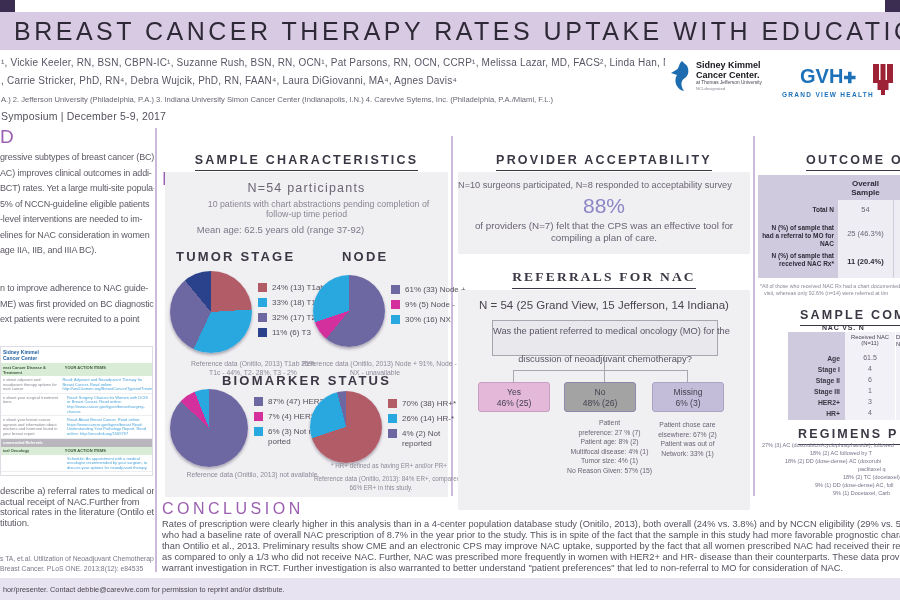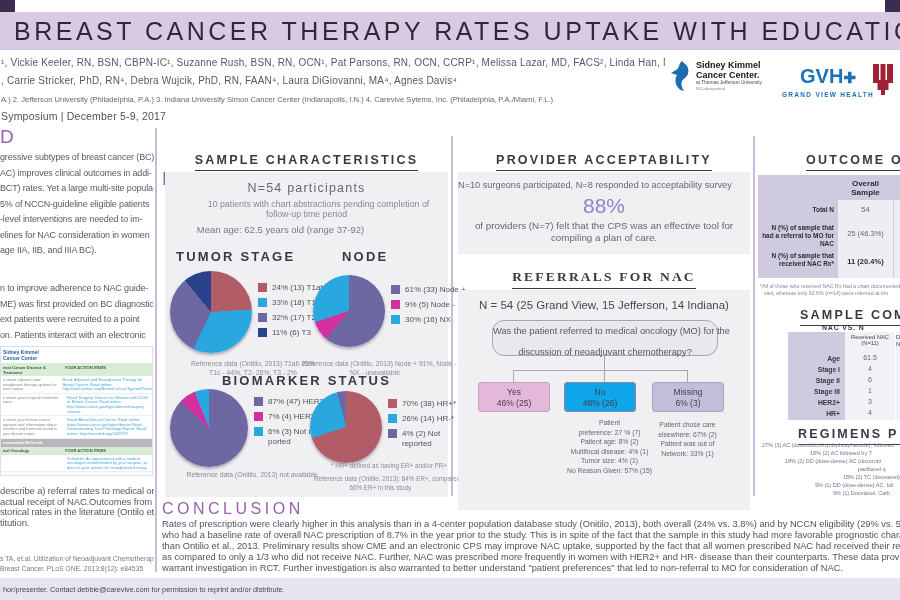--- a/index.html
+++ b/index.html
@@ -114,21 +114,20 @@
   <div class="lpara nw">BCT) rates. Yet a large multi-site popula-</div>
   <div class="lpara nw">5% of NCCN-guideline eligible patients</div>
   <div class="lpara nw">-level interventions are needed to im-</div>
   <div class="lpara nw">elines for NAC consideration in women</div>
   <div class="lpara nw">age IIA, IIB, and IIIA BC).</div>
 </div>
 <div class="abs clip" style="left:0;top:281px;width:154px;">
   <div class="lpara nw">n to improve adherence to NAC guide-</div>
   <div class="lpara nw">ME) was first provided on BC diagnostics</div>
   <div class="lpara nw">ext patients were recruited to a point</div>
-  <div class="lpara nw">on. Patients interact with an electronic</div>
 </div>
 
 <div class="abs clip" id="widget">
   <div style="padding:2px;">
     <div class="wlogo">Sidney Kimmel</div>
     <div class="wlogo">Cancer Center</div>
   </div>
   <div class="wgreen" style="padding:1.5px 2px;">
     <span style="width:42%;">east Cancer Disease &amp; Treatment</span>
     <span>YOUR ACTION ITEMS</span>
@@ -151,21 +150,21 @@
     <span>YOUR ACTION ITEMS</span>
   </div>
   <div class="wrow">
     <span class="wl"></span>
     <span class="wr">Schedule: An appointment with a medical oncologist recommended by your surgeon, to discuss your options for neoadjuvant therapy.</span>
   </div>
 </div>
 
 <div class="abs clip" style="left:0;top:486px;width:154px;">
   <div class="lpara nw" style="font-size:9.5px;line-height:10.5px;">describe a) referral rates to medical on-</div>
-  <div class="lpara nw" style="font-size:9.5px;line-height:10.5px;">actual receipt of NAC.Outcomes from</div>
+  <div class="lpara nw" style="font-size:9.5px;line-height:10.5px;">actual receipt of NAC.Further from</div>
   <div class="lpara nw" style="font-size:9.5px;line-height:10.5px;text-align:center;">storical rates in the literature (Ontilo et</div>
   <div class="lpara nw" style="font-size:9.5px;line-height:10.5px;">titution.</div>
 </div>
 <div class="abs clip" style="left:0;top:554px;width:154px;">
   <div class="lref nw">s TA, et.al. Utilization of Neoadjuvant Chemotherapy</div>
   <div class="lref nw">Breast Cancer. PLoS ONE. 2013;8(12): e84535</div>
 </div>
 
 <div class="abs purple-h nw" style="left:162px;top:128px;font-size:19px;margin-top:40px;">RESULTS</div>
 <div class="abs ctr" style="left:165px;top:150px;width:283px;">
@@ -281,36 +280,36 @@
 <div class="abs ctr nw" style="left:458px;top:194px;width:292px;font-size:21px;color:#8c86c6;text-align:center;">88%</div>
 <div class="abs ctr nw" style="left:458px;top:220px;width:292px;font-size:9.8px;color:#6b6575;">of providers (N=7) felt that the CPS was an effective tool for</div>
 <div class="abs ctr nw" style="left:458px;top:232px;width:292px;font-size:9.8px;color:#6b6575;">compiling a plan of care.</div>
 
 <div class="abs ctr" style="left:458px;top:267px;width:292px;font-family:Liberation Serif, serif;">
   <span class="sec-title" style="font-size:13.5px;">REFERRALS FOR NAC</span>
 </div>
 <div class="abs panel" style="left:458px;top:290px;width:292px;height:220px;"></div>
 <div class="abs ctr nw" style="left:458px;top:299px;width:292px;font-size:11.5px;color:#4a4550;">N = 54 (25 Grand View, 15 Jefferson, 14 Indiana)</div>
 
-<div class="abs qbox ctr" style="left:492px;top:320px;width:224px;height:34px;border-radius:12px;">
+<div class="abs qbox ctr" style="left:492px;top:320px;width:224px;height:34px;">
   <div class="nw" style="font-size:9.3px;color:#5a5565;margin-top:5px;">Was the patient referred to medical oncology (MO) for the</div>
-  <div class="nw" style="font-size:9.3px;color:#5a5565;margin-top:11px;">discussion of neoadjuvant chemotherapy?</div>
+  <div class="nw" style="font-size:9.3px;color:#5a5565;margin-top:18px;">discussion of neoadjuvant chemotherapy?</div>
 </div>
 
 <div class="abs conn" style="left:604px;top:355px;width:1px;height:15px;"></div>
 <div class="abs conn" style="left:513px;top:370px;width:175px;height:1px;"></div>
 <div class="abs conn" style="left:513px;top:370px;width:1px;height:12px;"></div>
 <div class="abs conn" style="left:604px;top:370px;width:1px;height:12px;"></div>
 <div class="abs conn" style="left:687px;top:370px;width:1px;height:12px;"></div>
 
 <div class="abs fbox bx-yes" style="left: 478px; top: 382px; background-color: rgb(227, 184, 217);">
   <div class="l1">Yes</div>
   <div class="l2">46% (25)</div>
 </div>
-<div class="abs fbox bx-no" style="left: 564px; top: 382px; background-color: #0ea5e9;">
+<div class="abs fbox bx-no" style="left: 564px; top: 382px; background-color: #a3a3a3;">
   <div class="l1">No</div>
   <div class="l2">48% (26)</div>
 </div>
 <div class="abs fbox bx-miss" style="left: 652px; top: 382px; background-color: rgb(196, 189, 217);">
   <div class="l1">Missing</div>
   <div class="l2">6% (3)</div>
 </div>
 
 <div class="abs ctr fdet" style="left:552px;top:418px;width:115px;">
   <div class="nw">Patient</div>

